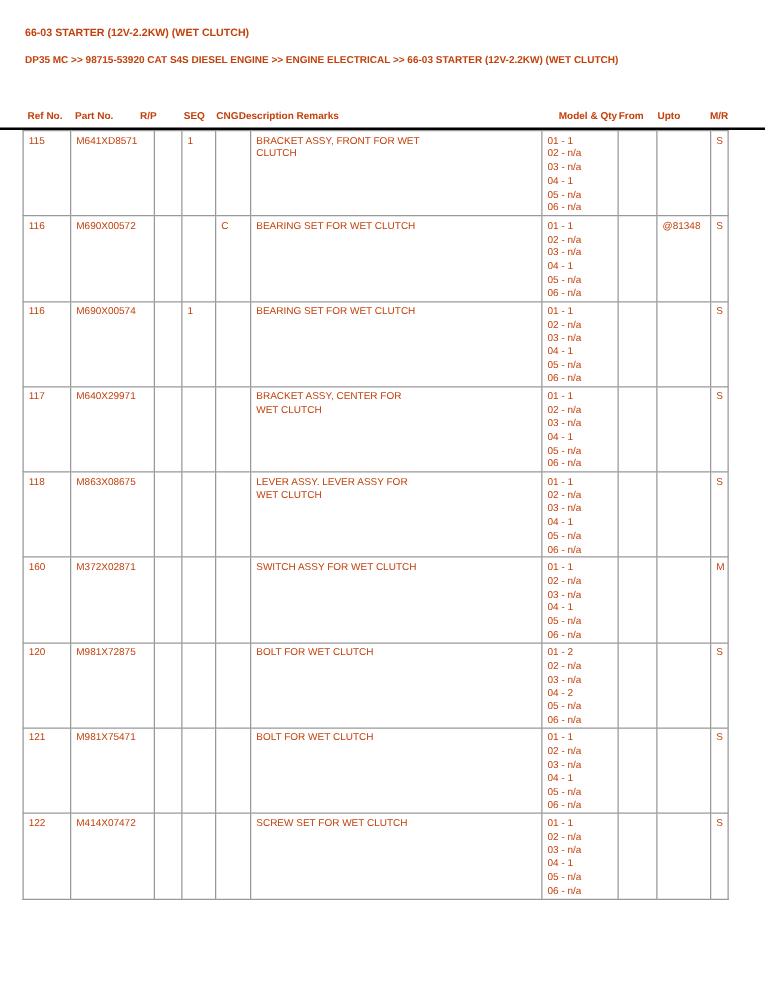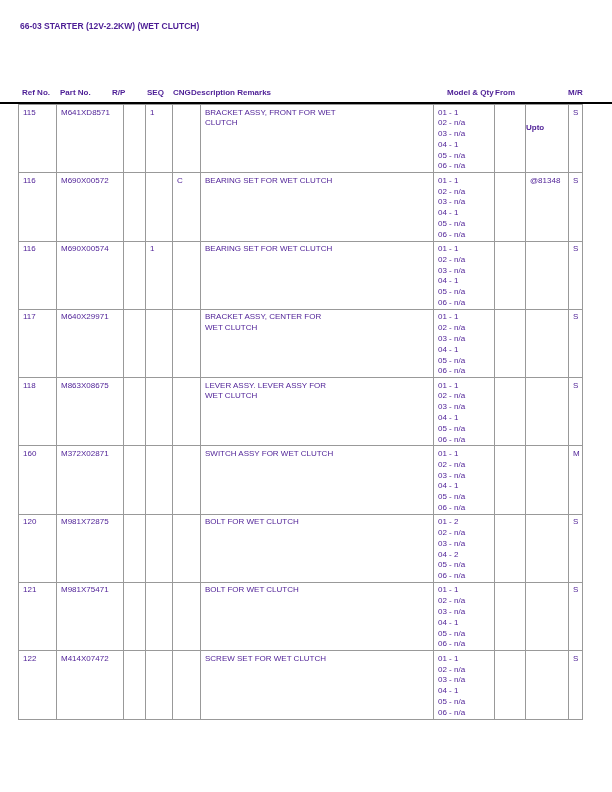--- a/index.html
+++ b/index.html
@@ -6,21 +6,21 @@
     margin: 0;
     padding: 0;
     background: #ffffff;
   }
   .page {
     position: relative;
     width: 612px;
     height: 792px;
     background: #ffffff;
     font-family: "Liberation Sans", sans-serif;
-    color: #4c1d95;
+    color: #c2410c;
     overflow: hidden;
   }
   .title {
     position: absolute;
     left: 20px;
     top: 21px;
     font-size: 8.5px;
     font-weight: bold;
     white-space: nowrap;
   }
@@ -41,21 +41,21 @@
     text-align: right;
   }
   .h-ref   { left: 22px;  }
   .h-part  { left: 60px;  }
   .h-rp    { left: 112px; }
   .h-seq   { left: 147px; }
   .h-cng   { left: 173px; }
   .h-desc  { left: 191px; }
   .h-model { left: 435px; padding-left: 12px; }
   .h-from  { left: 495px; }
-  .h-upto  { left: 526px; margin-top: 35px; }
+  .h-upto  { left: 526px; }
   .h-mr    { left: 568px; }
   .header-rule {
     position: absolute;
     left: 0;
     top: 102px;
     width: 612px;
     height: 2px;
     background: #000000;
   }
   table.parts {
@@ -82,20 +82,21 @@
   td.c-upto { padding-left: 3px; }
   td.c-mr   { padding-left: 2px; }
 </style>
 </head>
 <body>
 
 <div class="page">
 
   <div class="title">66-03 STARTER (12V-2.2KW) (WET CLUTCH)</div>
 
+  <div class="breadcrumb">DP35 MC &gt;&gt; 98715-53920 CAT S4S DIESEL ENGINE &gt;&gt; ENGINE ELECTRICAL &gt;&gt; 66-03 STARTER (12V-2.2KW) (WET CLUTCH)</div>
 
   <span class="col-header h-ref">Ref No.</span>
   <span class="col-header h-part">Part No.</span>
   <span class="col-header h-rp">R/P</span>
   <span class="col-header h-seq">SEQ</span>
   <span class="col-header h-cng">CNG</span>
   <span class="col-header h-desc">Description Remarks</span>
   <span class="col-header h-model">Model &amp; Qty</span>
   <span class="col-header h-from">From</span>
   <span class="col-header h-upto">Upto</span>

